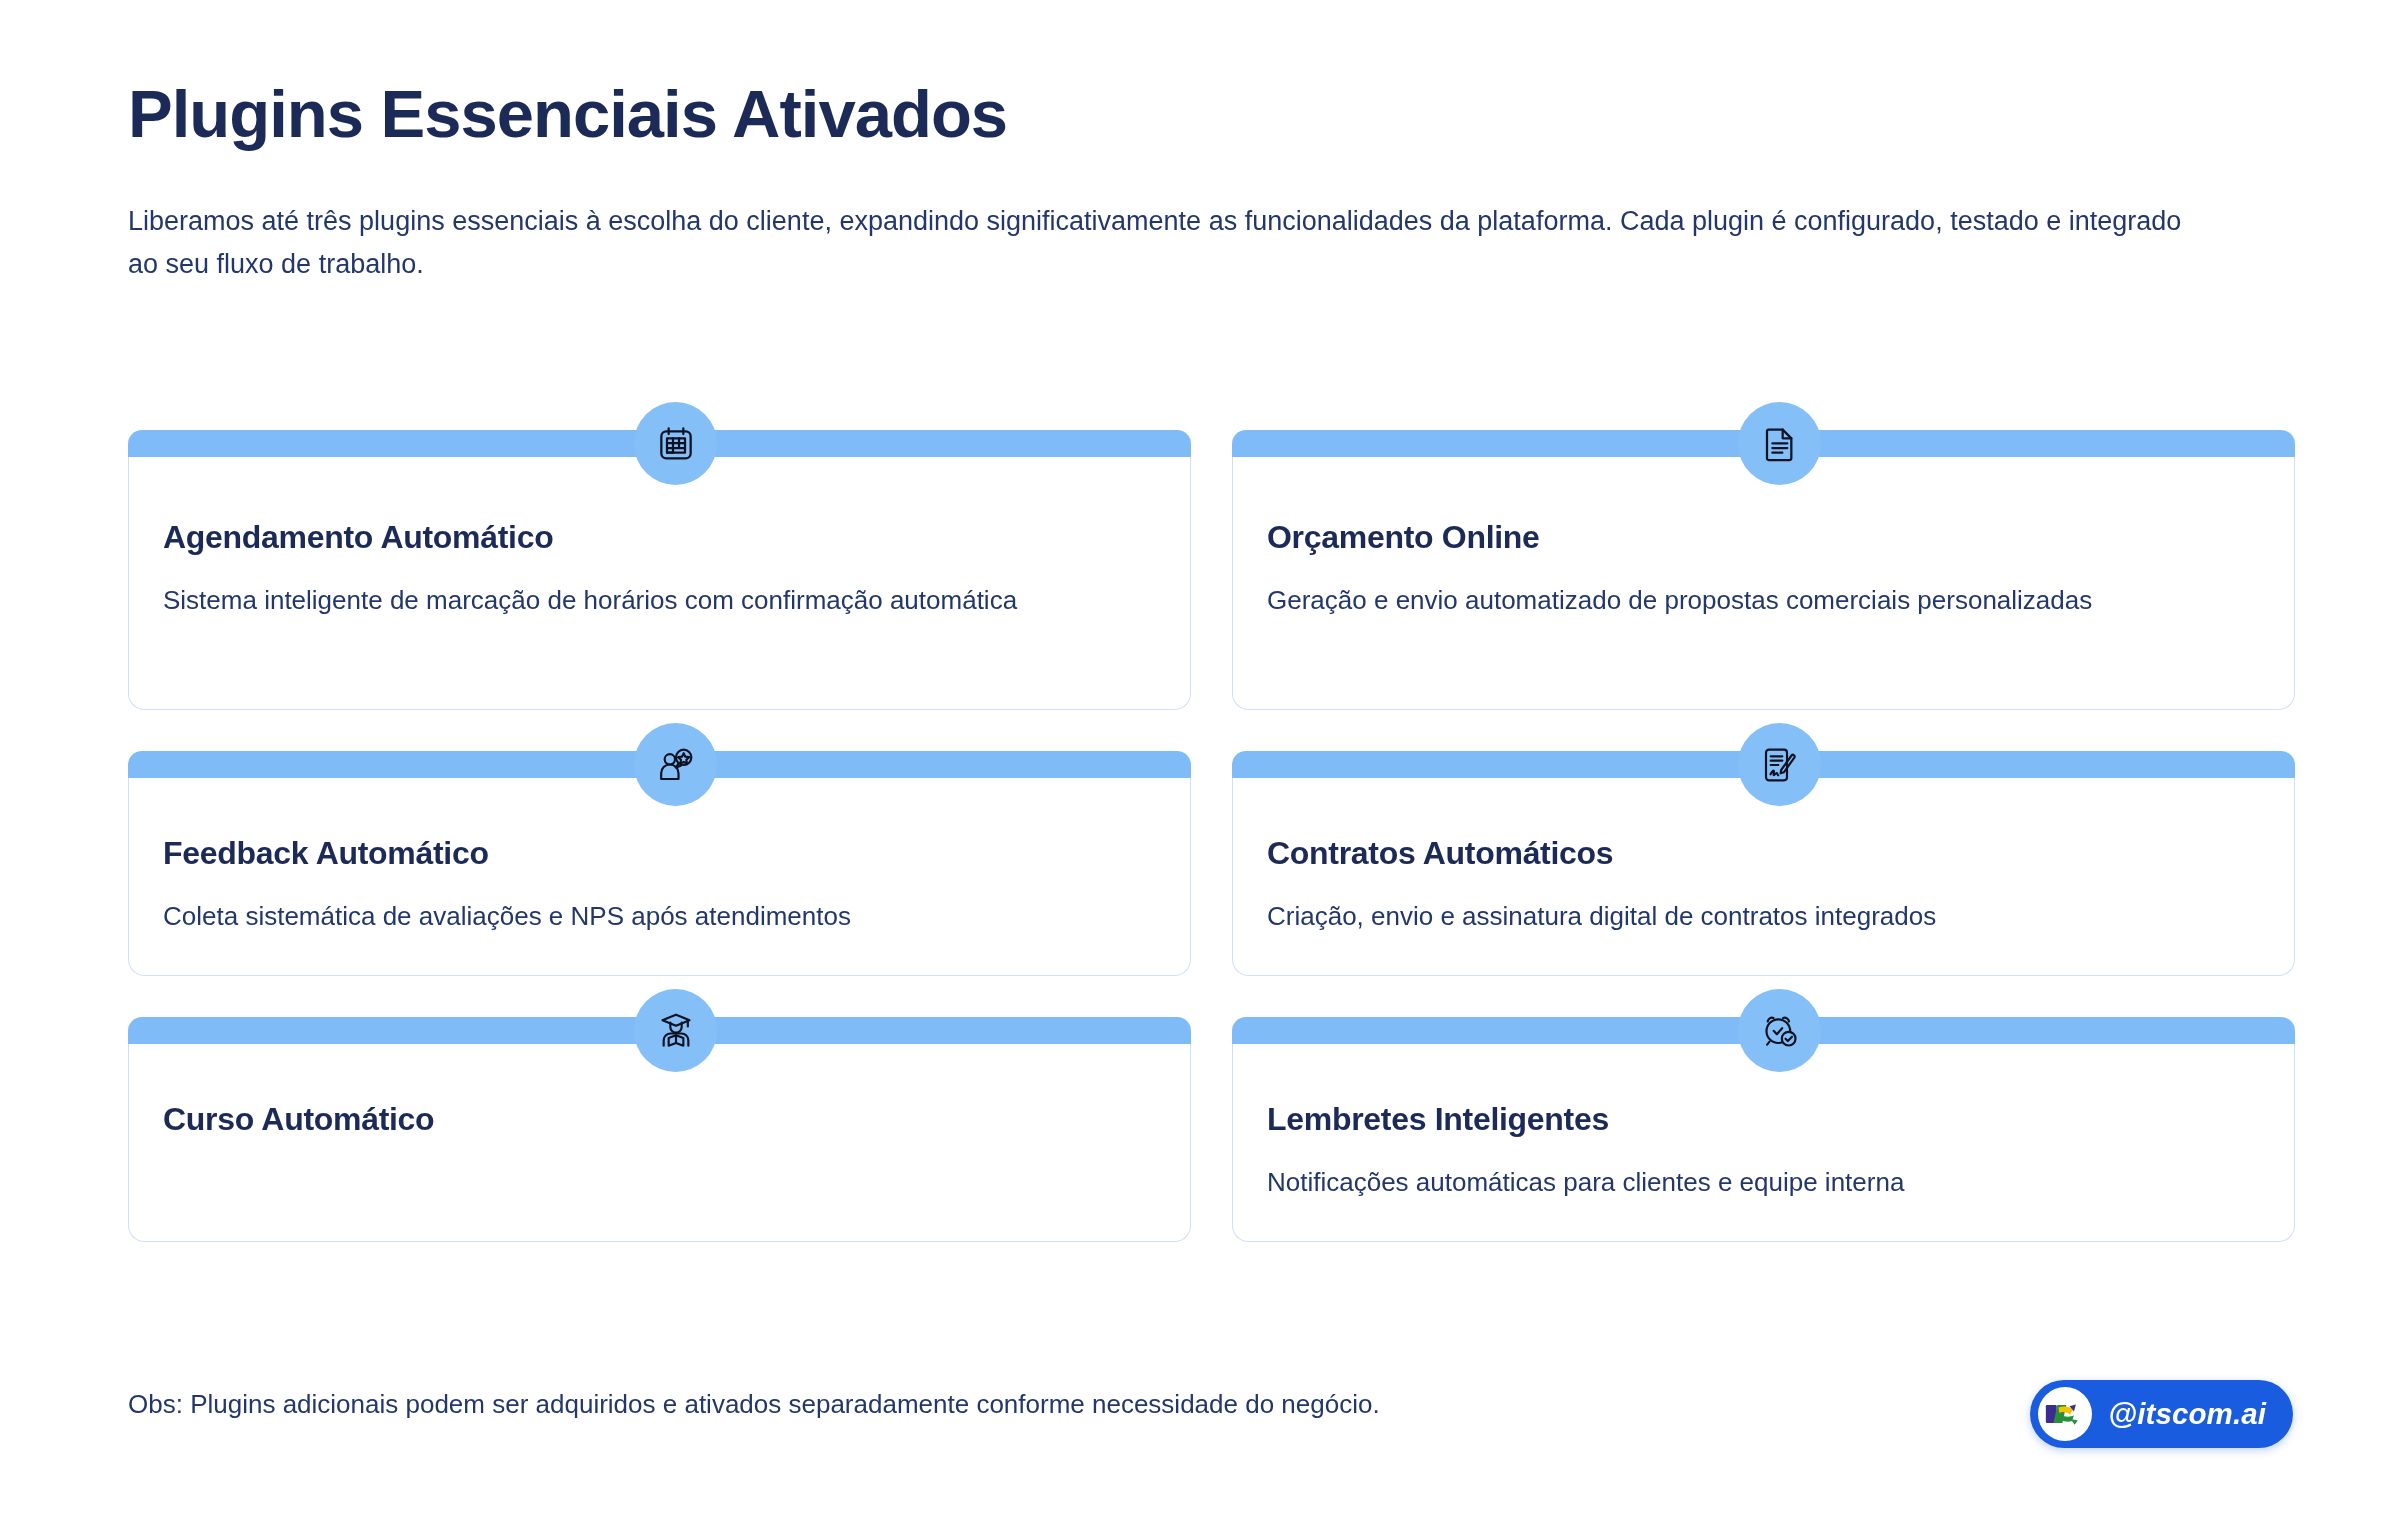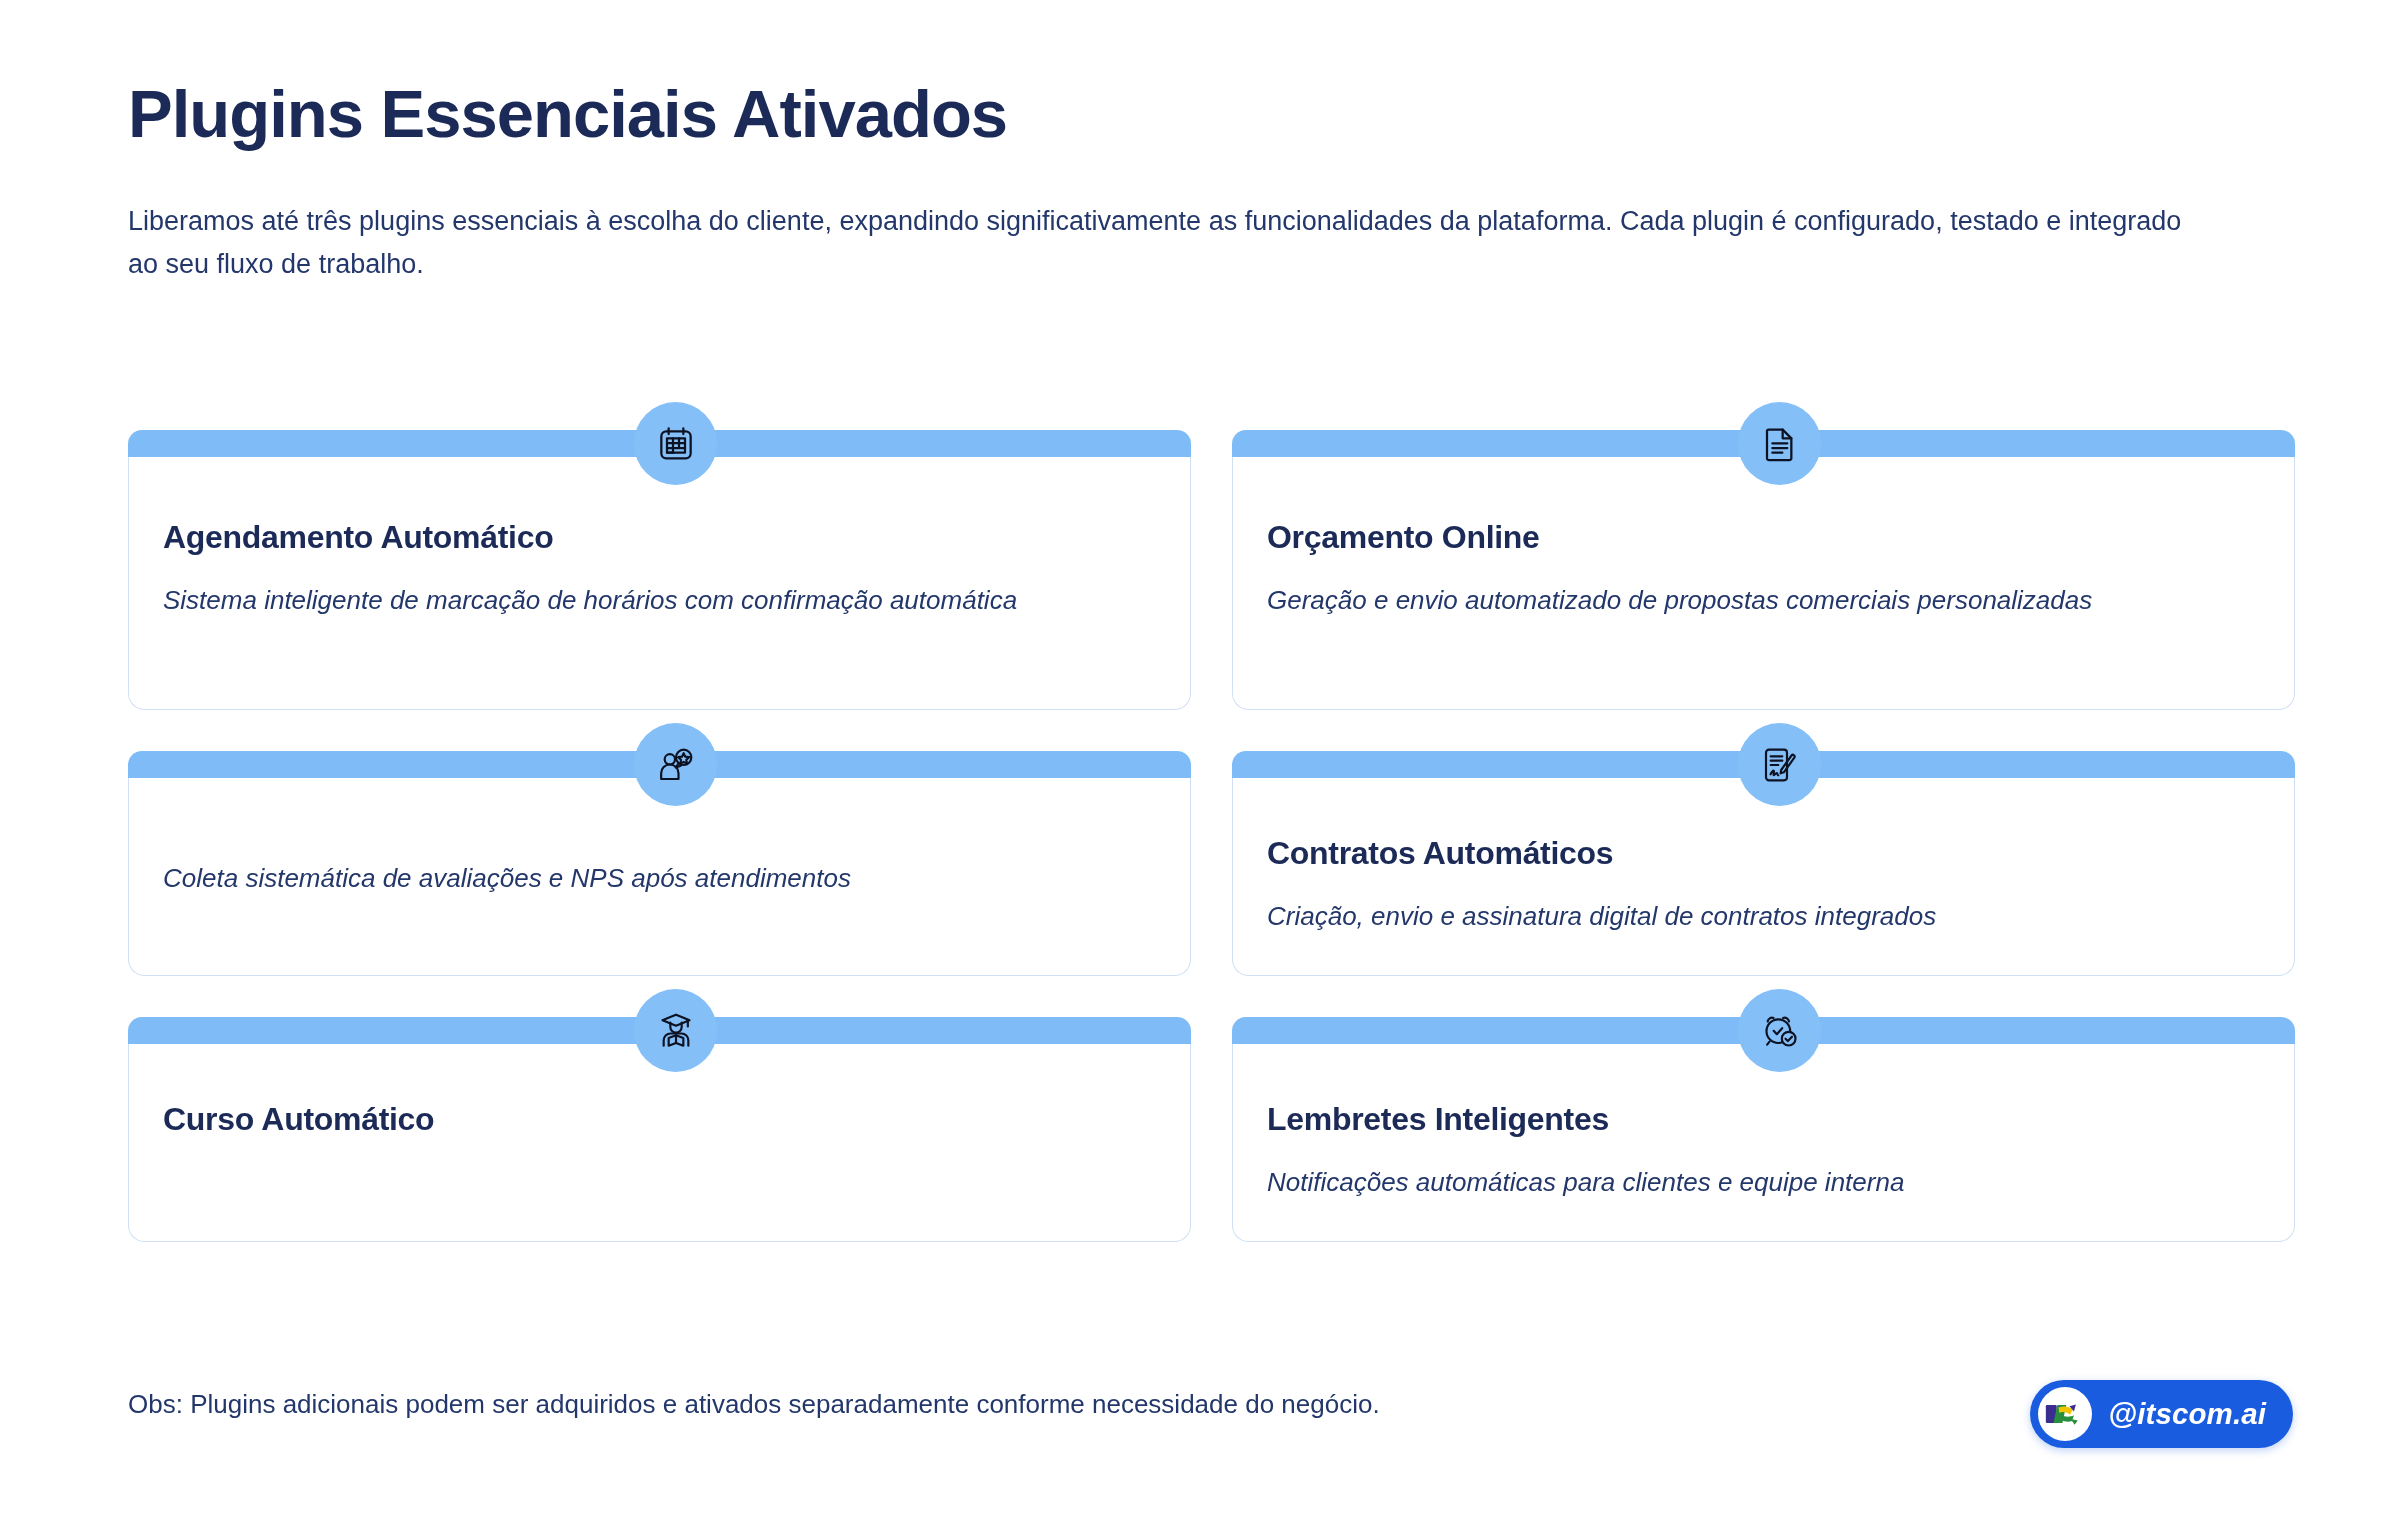--- a/index.html
+++ b/index.html
@@ -129,21 +129,20 @@
     letter-spacing: -0.3px;
   }
 
   .card-desc {
     margin-top: 23px;
     font-size: 26px;
     font-weight: 400;
     line-height: 1.62;
     color: #23376b;
     max-width: 948px;
-    font-style: italic;
   }
 
   
   .row2 .card-body, .row3 .card-body { padding-top: 56px; }
 
   
   .note {
     position: absolute;
     left: 128px;
     top: 1386px;
@@ -244,20 +243,21 @@
       <div class="card-badge">
         <svg viewBox="0 0 24 24" fill="none" stroke="#0c1222" stroke-width="1.3" stroke-linecap="round" stroke-linejoin="round">
           <circle cx="8.3" cy="8.6" r="3.1"></circle>
           <path d="M3.1 20.4v-3.5a5.2 5.2 0 0 1 5.2-5.2 5.2 5.2 0 0 1 5.2 5.2v3.5z"></path>
           <circle cx="16.6" cy="7.4" r="4.6"></circle>
           <path d="M13.6 10.9l-1.7 2.6 3-1.1"></path>
           <path d="M16.6 4.9l1 2.1 2.3.3-1.7 1.6.4 2.3-2-1.1-2 1.1.4-2.3-1.7-1.6 2.3-.3z"></path>
         </svg>
       </div>
       <div class="card-body">
+        <div class="card-title">Feedback Automático</div>
         <div class="card-desc">Coleta sistemática de avaliações e NPS após atendimentos</div>
       </div>
     </div>
 
     <div class="card-wrap row2">
       <div class="card"></div>
       <div class="card-topbar"></div>
       <div class="card-badge">
         <svg viewBox="0 0 24 24" fill="none" stroke="#0c1222" stroke-width="1.3" stroke-linecap="round" stroke-linejoin="round">
           <rect x="3.6" y="2.8" width="12.6" height="18.4" rx="1.8"></rect>

